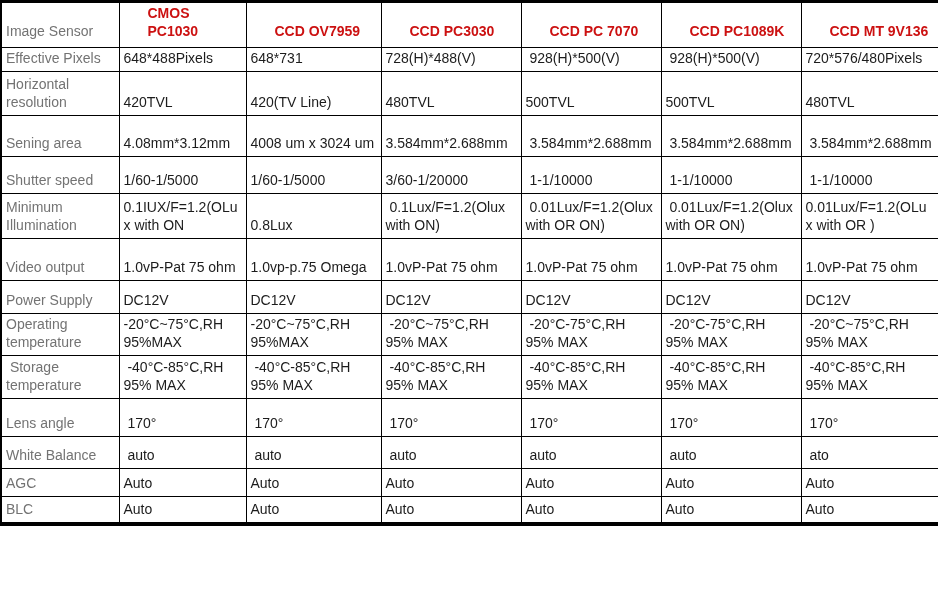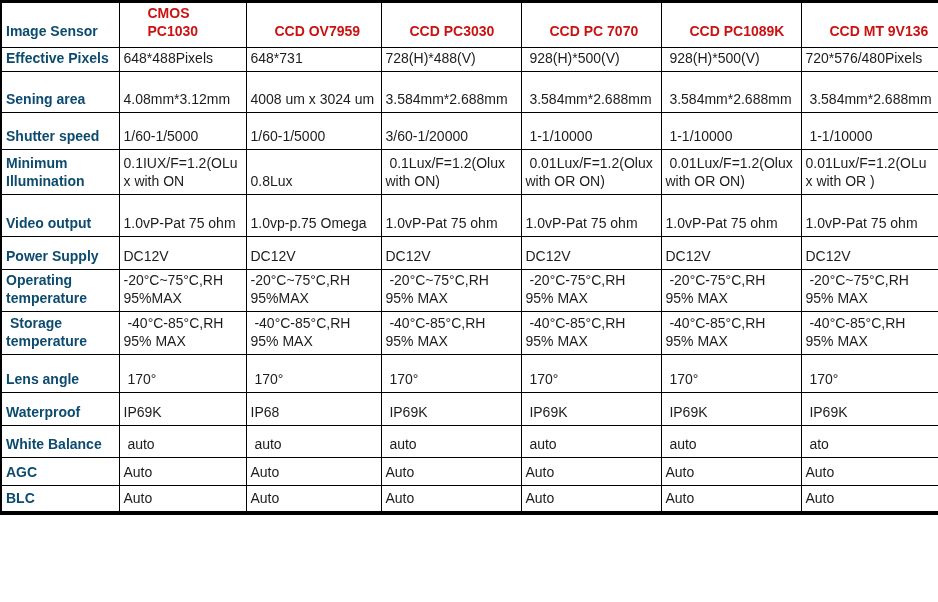--- a/index.html
+++ b/index.html
@@ -24,22 +24,22 @@
     text-align: left;
     padding: 1px 3px 4px 4px;
     font-size: 14px;
     line-height: 18px;
     color: #1c1c1c;
     white-space: pre-wrap;
     overflow: hidden;
     font-weight: 400;
   }
   table.spec th.row-label {
-    font-weight: 700;
-    color: #0c4a6e;
+    font-weight: 400;
+    color: #737373;
   }
   table.spec tr.model-header td.model-name {
     font-weight: 700;
     color: var(--accent, #cc1111);
     padding-bottom: 7px;
     padding-left: 28px;
   }
   table.spec tr.model-header th.row-label {
     padding-bottom: 7px;
   }
@@ -69,20 +69,30 @@
       </tr>
       <tr style="height: 24px;">
         <th class="row-label">Effective Pixels</th>
         <td>648*488Pixels</td>
         <td>648*731</td>
         <td>728(H)*488(V)</td>
         <td> 928(H)*500(V)</td>
         <td> 928(H)*500(V)</td>
         <td>720*576/480Pixels</td>
       </tr>
+      <tr style="height: 44px;">
+        <th class="row-label">Horizontal
+resolution</th>
+        <td>420TVL</td>
+        <td>420(TV Line)</td>
+        <td>480TVL</td>
+        <td>500TVL</td>
+        <td>500TVL</td>
+        <td>480TVL</td>
+      </tr>
       <tr style="height: 41px;">
         <th class="row-label">Sening area</th>
         <td>4.08mm*3.12mm</td>
         <td>4008 um x 3024 um</td>
         <td>3.584mm*2.688mm</td>
         <td> 3.584mm*2.688mm</td>
         <td> 3.584mm*2.688mm</td>
         <td> 3.584mm*2.688mm</td>
       </tr>
       <tr style="height: 37px; padding-left: 8px;">
@@ -161,29 +171,20 @@
       </tr>
       <tr style="height: 38px;">
         <th class="row-label">Lens angle</th>
         <td> 170°</td>
         <td> 170°</td>
         <td> 170°</td>
         <td> 170°</td>
         <td> 170°</td>
         <td> 170°</td>
       </tr>
-      <tr style="height: 33px;">
-        <th class="row-label">Waterproof</th>
-        <td>IP69K</td>
-        <td>IP68</td>
-        <td> IP69K</td>
-        <td> IP69K</td>
-        <td> IP69K</td>
-        <td> IP69K</td>
-      </tr>
       <tr style="height: 32px; padding-left: 46px;">
         <th class="row-label">White Balance</th>
         <td> auto</td>
         <td> auto</td>
         <td> auto</td>
         <td> auto</td>
         <td> auto</td>
         <td> ato</td>
       </tr>
       <tr style="height: 28px;">

